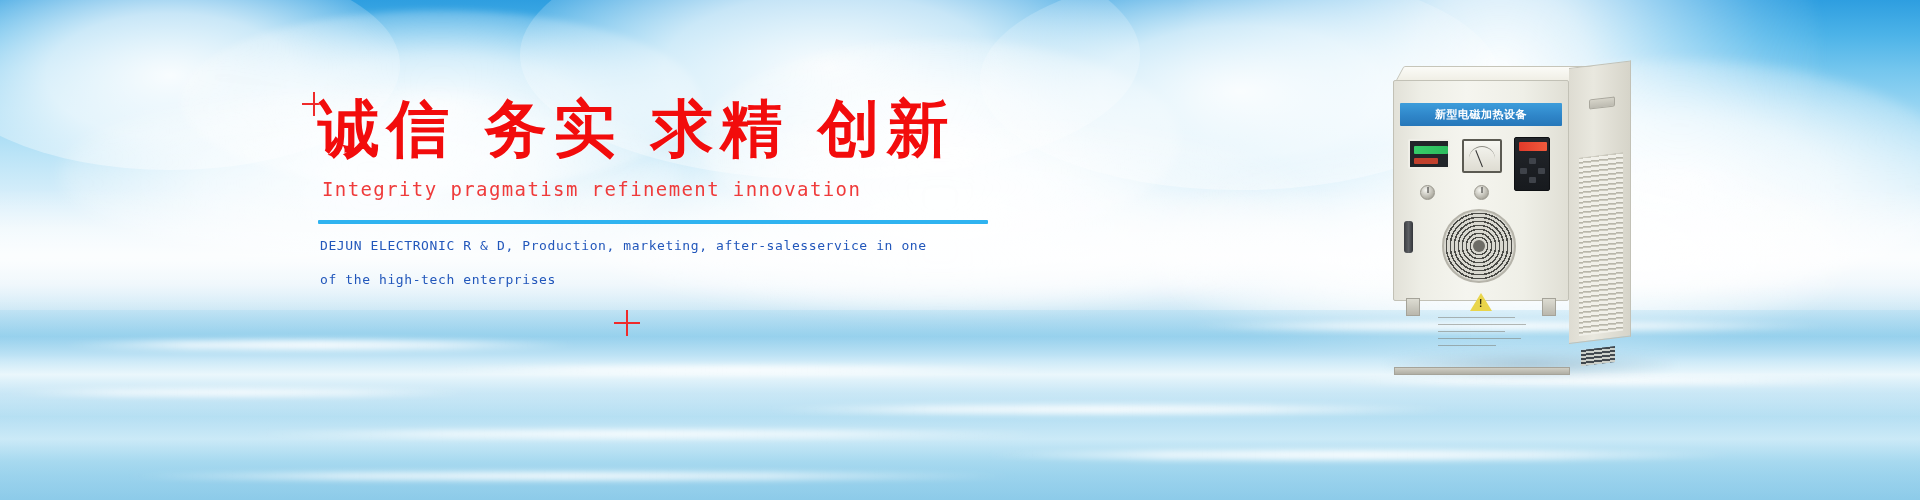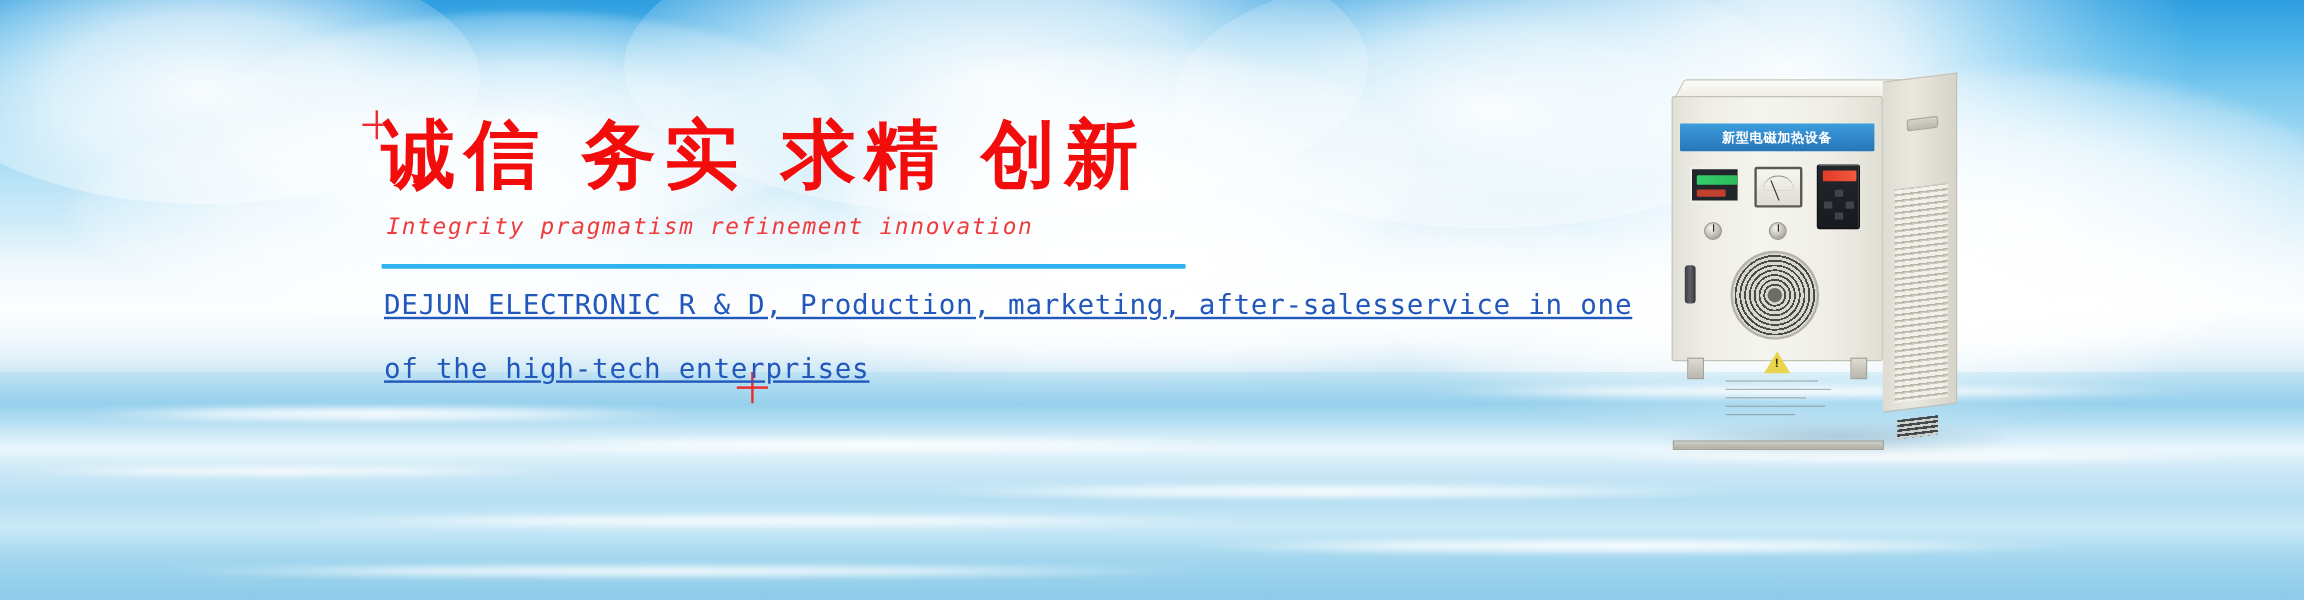--- a/index.html
+++ b/index.html
@@ -150,21 +150,20 @@
     text-shadow: 0 1px 1px rgba(255,255,255,0.45);
   }
 
   .headline-en {
     font-family: "DejaVu Sans Mono", "Liberation Mono", monospace;
     font-size: 19px;
     color: #ef3b3b;
     letter-spacing: 1.4px;
     margin: 17px 0 0 4px;
     white-space: nowrap;
-    font-style: italic;
   }
 
   .divider {
     width: 670px;
     height: 4px;
     background: #2fb3f0;
     margin: 20px 0 0 0;
     border-radius: 1px;
   }
 
@@ -173,27 +172,26 @@
     font-size: 30px;
     color: #1e55b8;
     letter-spacing: 1px;
     margin: 26px 0 0 2px;
     white-space: nowrap;
     text-shadow: 0 1px 1px rgba(255,255,255,0.4);
   }
 
   .sub-en {
     font-family: "DejaVu Sans Mono", "Liberation Mono", monospace;
-    font-size: 23px;
+    font-size: 13px;
     color: #2257bb;
     letter-spacing: 0.6px;
     line-height: 1.85;
     margin: 10px 0 0 2px;
     white-space: nowrap;
-    text-decoration: underline;
   }
 
   
   .plus {
     position: absolute;
     pointer-events: none;
   }
   .plus::before, .plus::after {
     content: "";
     position: absolute;

